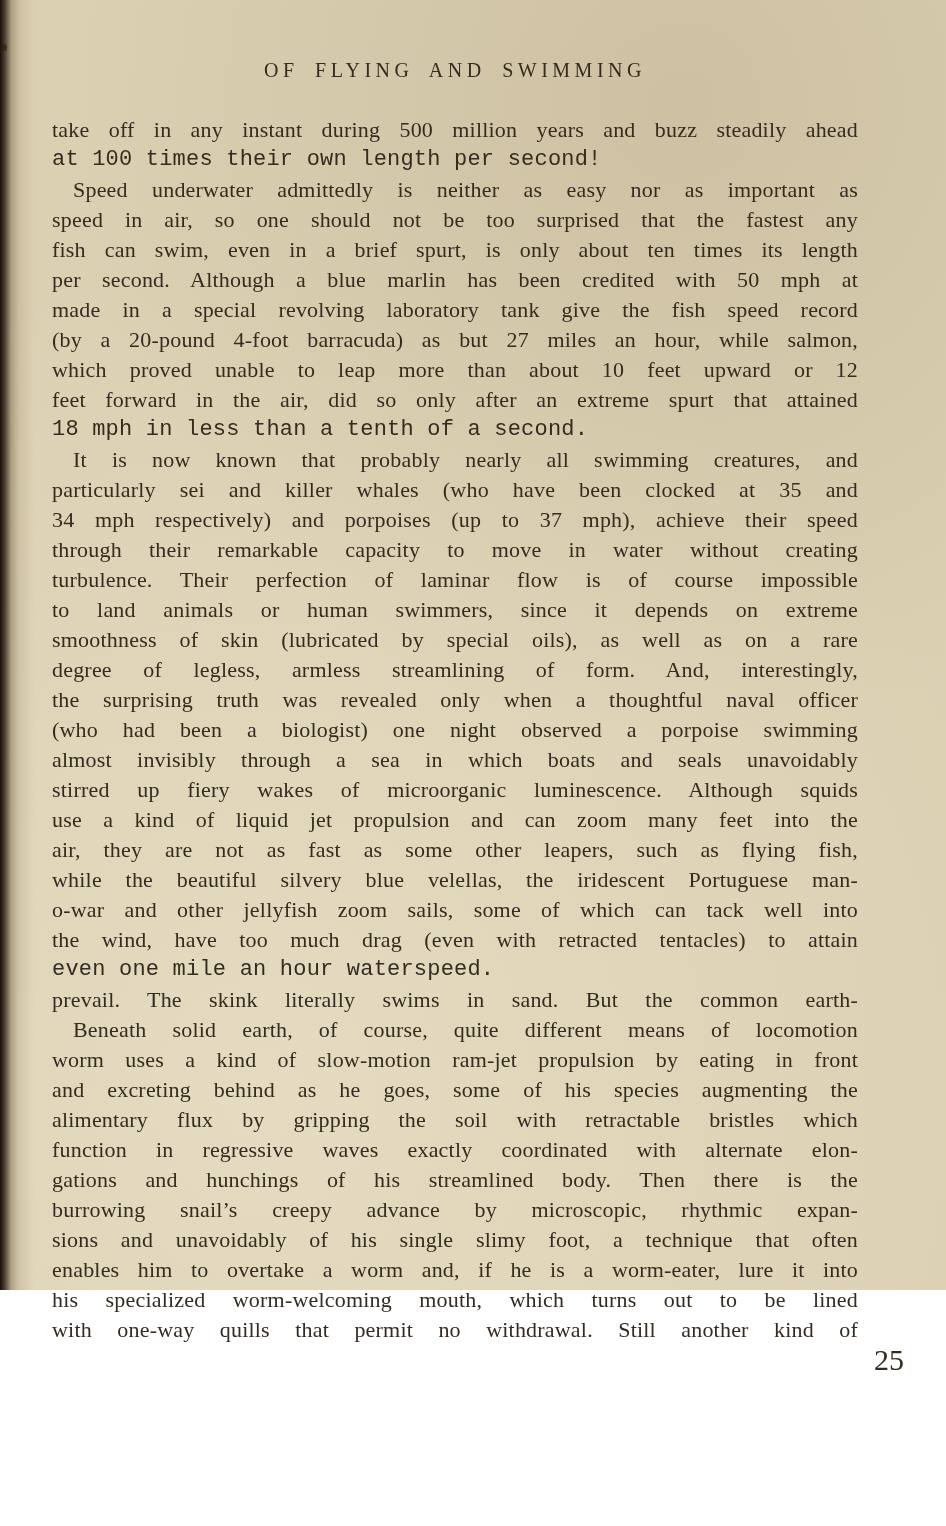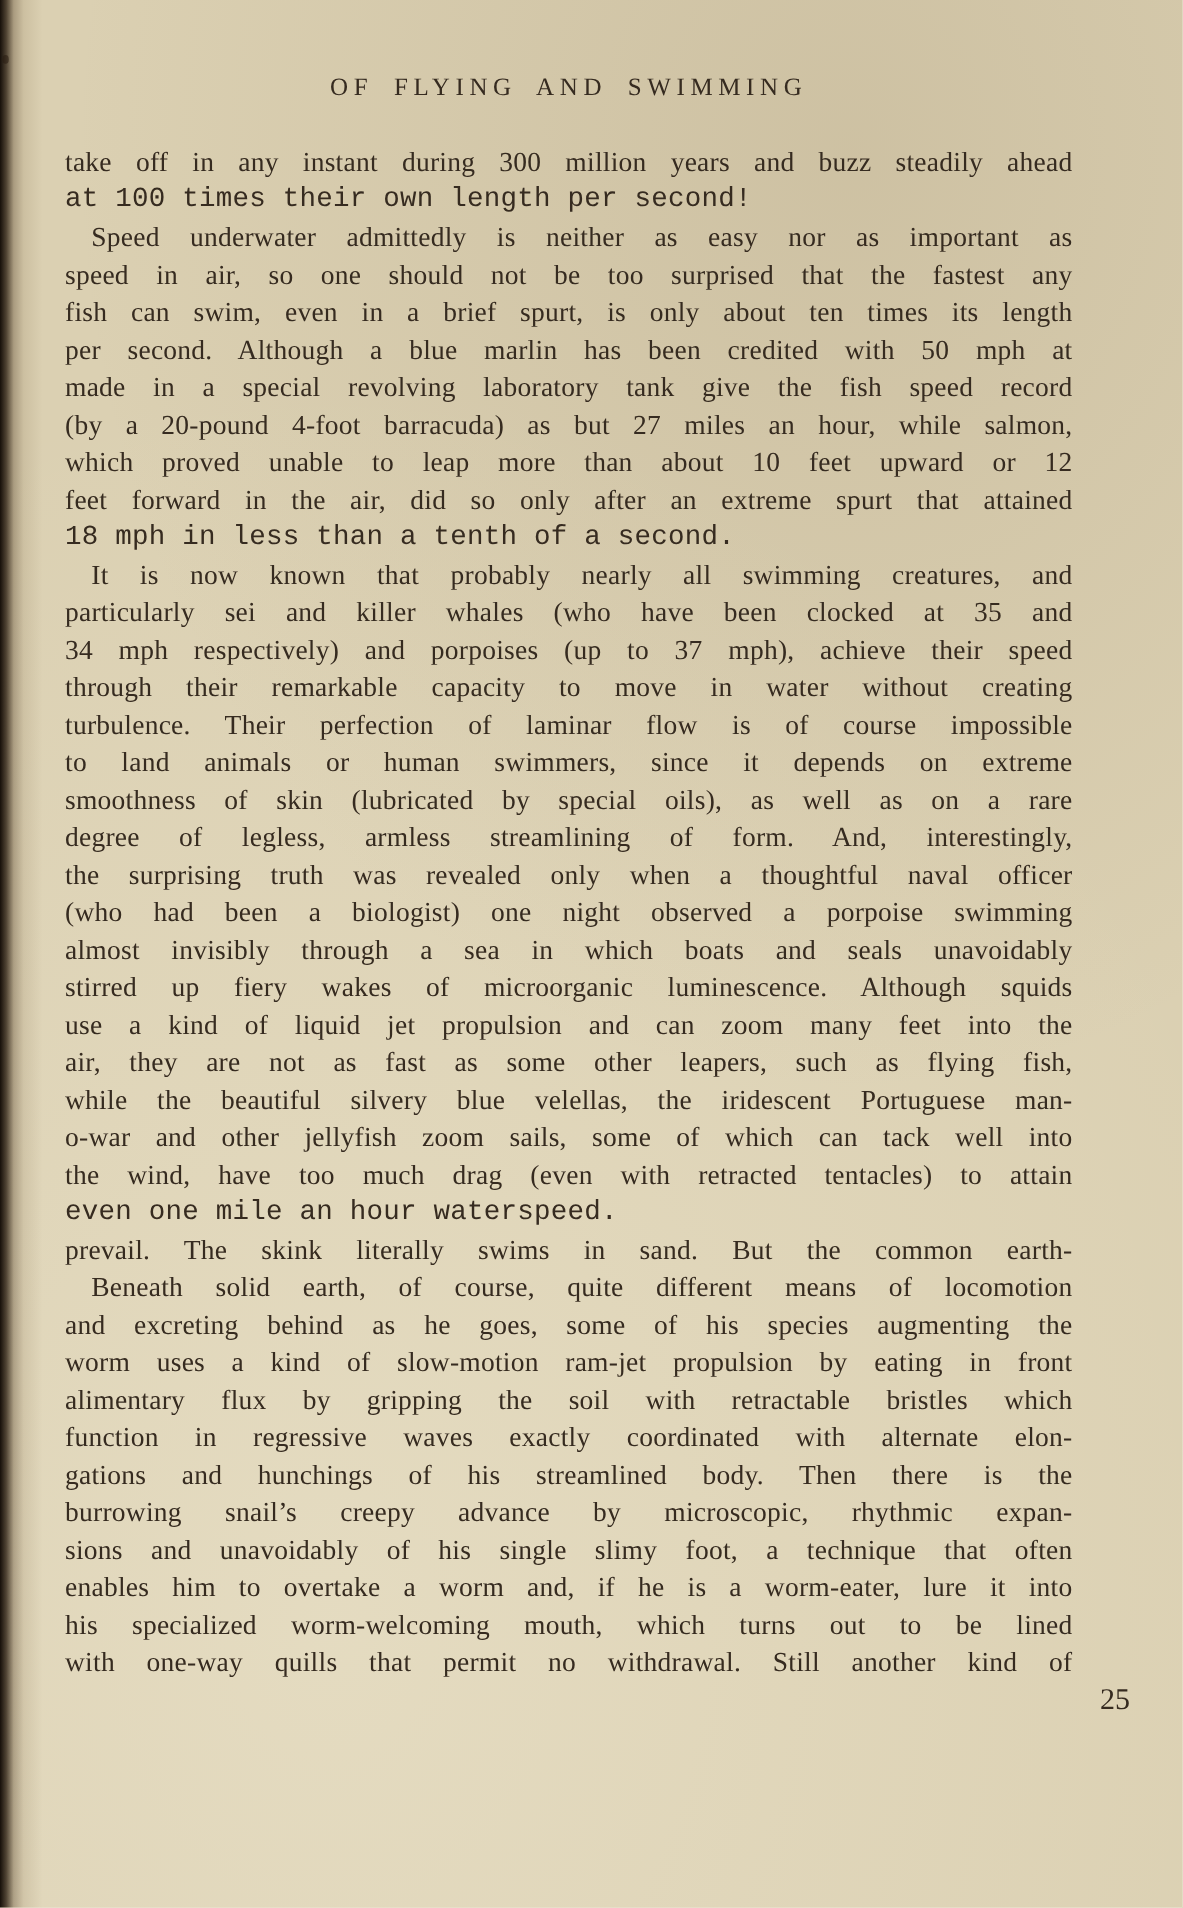--- a/index.html
+++ b/index.html
@@ -7,21 +7,21 @@
     padding: 0;
     width: 946px;
     height: 1526px;
     overflow: hidden;
     font-family: "Liberation Serif", "DejaVu Serif", serif;
   }
   .page-sheet {
     position: absolute;
     inset: 0;
     width: 946px;
-    height: 1526px;
+    height: 1290px;
     background:
       radial-gradient(120% 90% at 72% 8%, rgba(135,115,82,0.16), rgba(135,115,82,0) 55%),
       radial-gradient(140% 110% at 28% 85%, rgba(250,245,226,0.30), rgba(250,245,226,0) 60%),
       var(--paper, #dbd0b2);
   }
   .binding-shadow {
     position: absolute;
     left: 0; top: 0; bottom: 0;
     width: 36px;
     background: linear-gradient(90deg,
@@ -75,35 +75,35 @@
   .line-last {
     text-align: left;
     font-family: Liberation Mono, monospace;
   }
   .line-last::after { content: none; }
   .line-indent { text-indent: 21px; }
   .page-number {
     position: absolute;
     top: 1345px;
     right: 42px;
-    font-size: 24px;
+    font-size: 30px;
     line-height: 30px;
     color: var(--ink, #362b20);
   }
 </style>
 </head>
 <body>
 
 <div class="page-sheet">
   <div class="binding-shadow"></div>
   <div class="speck"></div>
   <div class="running-header">OF FLYING AND SWIMMING</div>
   <div class="body-text">
       <div class="paragraph">
-        <div class="line">take off in any instant during 300 million years and buzz steadily ahead</div>
+        <div class="line">take off in any instant during 500 million years and buzz steadily ahead</div>
         <div class="line line-last">at 100 times their own length per second!</div>
       </div>
       <div class="paragraph">
         <div class="line line-indent">Speed underwater admittedly is neither as easy nor as important as</div>
         <div class="line">speed in air, so one should not be too surprised that the fastest any</div>
         <div class="line">fish can swim, even in a brief spurt, is only about ten times its length</div>
         <div class="line">per second.  Although a blue marlin has been credited with 50 mph at</div>
         <div class="line">made in a special revolving laboratory tank give the fish speed record</div>
         <div class="line">(by a 20-pound 4-foot barracuda) as but 27 miles an hour, while salmon,</div>
         <div class="line">which proved unable to leap more than about 10 feet upward or 12</div>
@@ -126,22 +126,22 @@
         <div class="line">use a kind of liquid jet propulsion and can zoom many feet into the</div>
         <div class="line">air, they are not as fast as some other leapers, such as flying fish,</div>
         <div class="line">while the beautiful silvery blue velellas, the iridescent Portuguese man-</div>
         <div class="line">o-war and other jellyfish zoom sails, some of which can tack well into</div>
         <div class="line">the wind, have too much drag (even with retracted tentacles) to attain</div>
         <div class="line line-last">even one mile an hour waterspeed.</div>
       </div>
       <div class="paragraph">
         <div class="line">prevail.  The skink literally swims in sand.  But the common earth-</div>
         <div class="line line-indent">Beneath solid earth, of course, quite different means of locomotion</div>
+        <div class="line">worm uses a kind of slow-motion ram-jet propulsion by eating in front</div>
         <div class="line">and excreting behind as he goes, some of his species augmenting the</div>
-        <div class="line">worm uses a kind of slow-motion ram-jet propulsion by eating in front</div>
         <div class="line">alimentary flux by gripping the soil with retractable bristles which</div>
         <div class="line">function in regressive waves exactly coordinated with alternate elon-</div>
         <div class="line">gations and hunchings of his streamlined body.  Then there is the</div>
         <div class="line">burrowing snail’s creepy advance by microscopic, rhythmic expan-</div>
         <div class="line">sions and unavoidably of his single slimy foot, a technique that often</div>
         <div class="line">enables him to overtake a worm and, if he is a worm-eater, lure it into</div>
         <div class="line">his specialized worm-welcoming mouth, which turns out to be lined</div>
         <div class="line">with one-way quills that permit no withdrawal.  Still another kind of</div>
       </div>
     </div>

